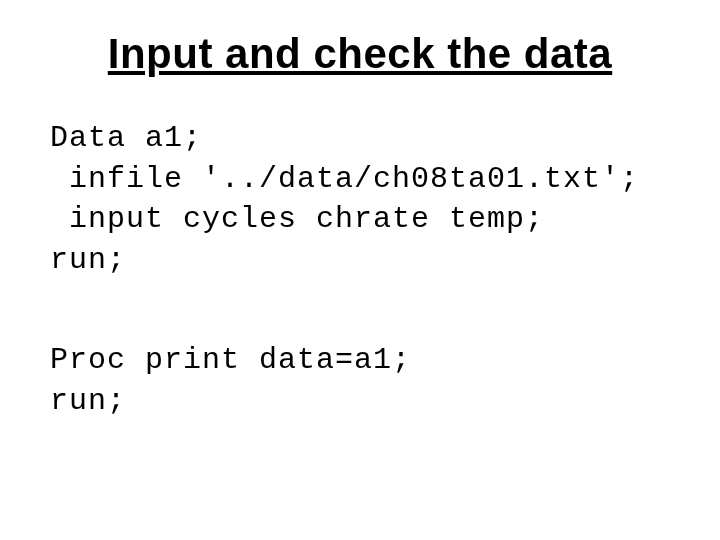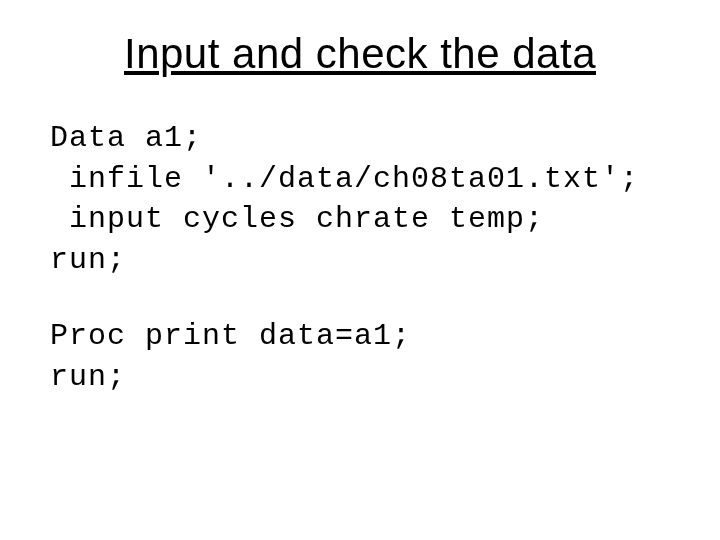--- a/index.html
+++ b/index.html
@@ -5,36 +5,36 @@
     * { margin: 0; padding: 0; box-sizing: border-box; }
     body {
       width: 720px;
       height: 540px;
       background: #ffffff;
       padding: 30px 50px;
       font-family: Arial, Helvetica, sans-serif;
     }
     .title {
       font-size: 42px;
-      font-weight: normal;
+      font-weight: bold;
       text-decoration: underline;
       text-align: center;
       margin-bottom: 40px;
       letter-spacing: 0.5px;
     }
     .code-block {
       font-family: "Courier New", Courier, monospace;
       font-size: 30px;
       font-weight: normal;
       line-height: 1.35;
       white-space: pre;
       letter-spacing: 1px;
     }
     .code-block + .code-block {
-      margin-top: 36px;
+      margin-top: 60px;
     }
   </style>
 </head>
 <body>
 
 <h1 class="title">Input and check the data</h1>
 
 <div class="code-block">Data a1;
  infile '../data/ch08ta01.txt';
  input cycles chrate temp;

